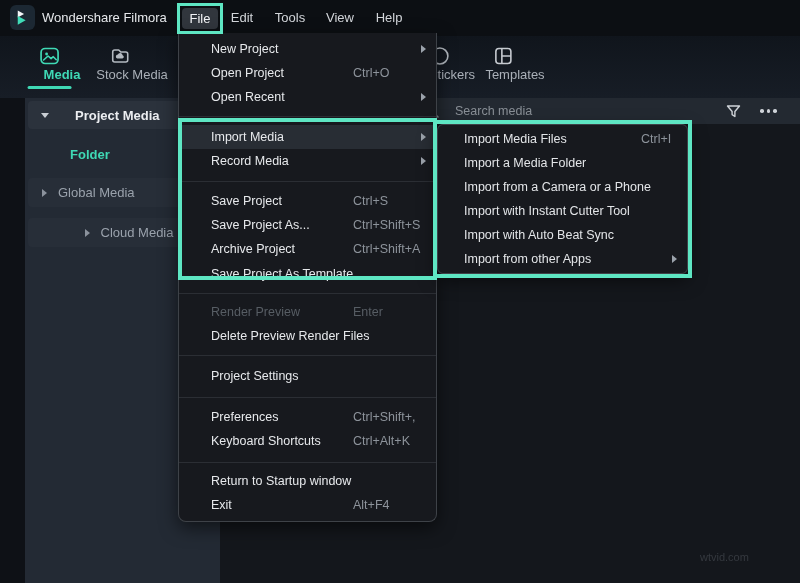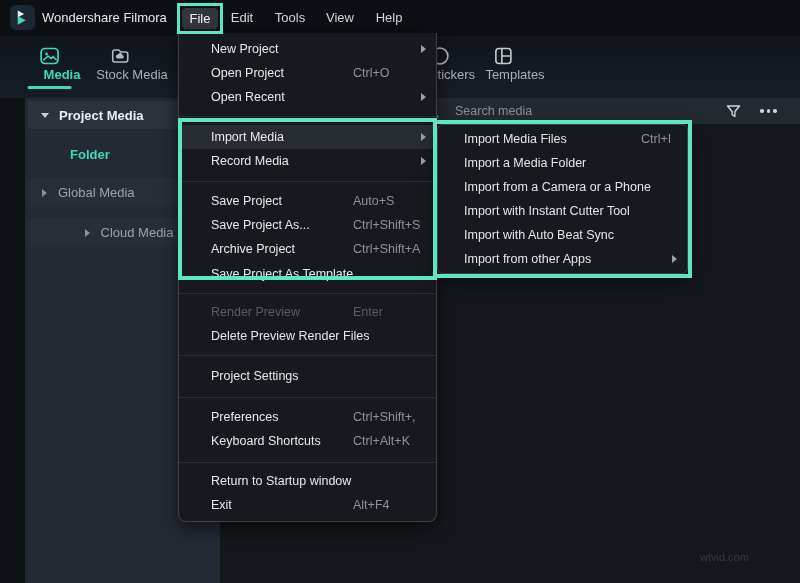--- a/index.html
+++ b/index.html
@@ -23,21 +23,21 @@
   .tab.active .tlabel{color:#3fd9b5;font-weight:bold;}
   .tab .underline{margin-top:4px;width:44px;height:3px;border-radius:2px;background:#3fd9b5;}
   
   .searchrow{position:absolute;left:220px;top:98px;width:580px;height:26px;background:#232931;}
   .search-ph{position:absolute;left:235px;top:0;height:26px;line-height:26px;font-size:12.5px;color:#8a9097;}
   .sicon{position:absolute;top:5px;}
   
   .leftstrip{position:absolute;left:0;top:98px;width:25px;height:485px;background:#0e1116;}
   .sidebar{position:absolute;left:25px;top:98px;width:195px;height:485px;background:#232a34;}
   .siderow{position:absolute;left:3px;width:188px;border-radius:4px;display:flex;align-items:center;font-size:13px;color:#9aa2ac;}
-  .siderow.head{background:#2b323c;color:#eceef1;font-weight:bold;height:28px;top:3px;}
+  .siderow.head{background:#2b323c;color:#eceef1;font-weight:bold;height:28px;top:3px;gap:16px;}
   .siderow.plain{background:#272e38;height:29px;}
   .tri-down{width:0;height:0;border-left:4.5px solid transparent;border-right:4.5px solid transparent;border-top:5.5px solid #c9ced4;margin:0 10px 0 13px;}
   .tri-right{width:0;height:0;border-top:4.5px solid transparent;border-bottom:4.5px solid transparent;border-left:5.5px solid #8b929c;margin:0 11px 0 14px;}
   .folder-item{position:absolute;left:45px;top:44px;height:26px;line-height:26px;font-size:13px;font-weight:bold;color:#3fd9b5;}
   
   .mainarea{position:absolute;left:220px;top:124px;width:580px;height:459px;background:#14171c;}
   .watermark{position:absolute;left:700px;top:551px;font-size:11px;color:#35393f;z-index:12;}
   
   .filemenu{
     position:absolute;left:178px;top:33px;width:259px;height:489px;z-index:5;
@@ -181,21 +181,21 @@
       <span class="ml">Import Media</span>
         <span class="marrow"></span>
     </div>
     <div class="mrow" style="top:116px;">
       <span class="ml">Record Media</span>
         <span class="marrow"></span>
     </div>
     <div class="msep" style="top:148px;"></div>
     <div class="mrow" style="top:156px;">
       <span class="ml">Save Project</span>
-        <span class="ms">Auto+S</span>
+        <span class="ms">Ctrl+S</span>
     </div>
     <div class="mrow" style="top:180px;">
       <span class="ml">Save Project As...</span>
         <span class="ms">Ctrl+Shift+S</span>
     </div>
     <div class="mrow" style="top:204px;">
       <span class="ml">Archive Project</span>
         <span class="ms">Ctrl+Shift+A</span>
     </div>
     <div class="mrow" style="top:229px;">

